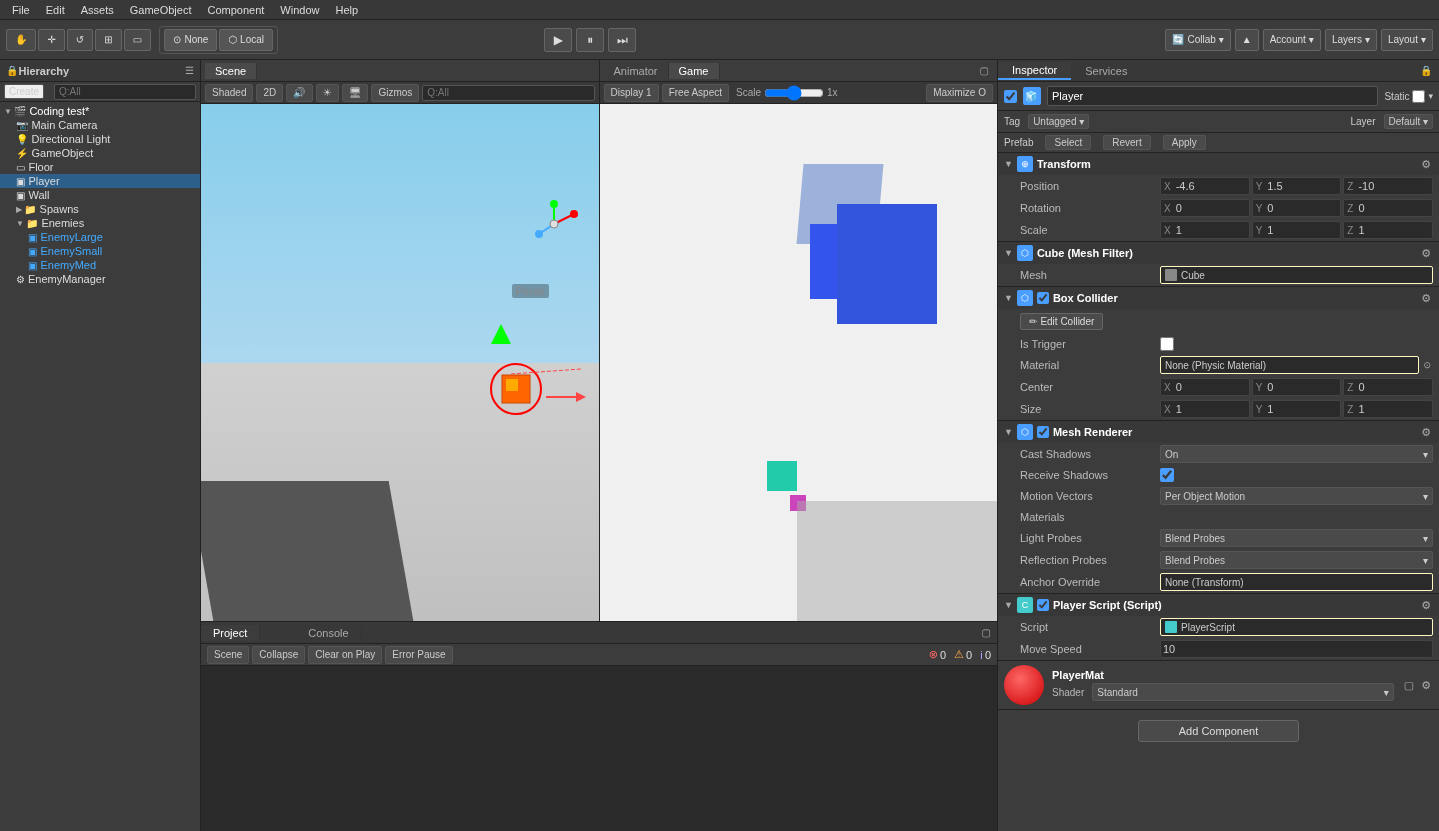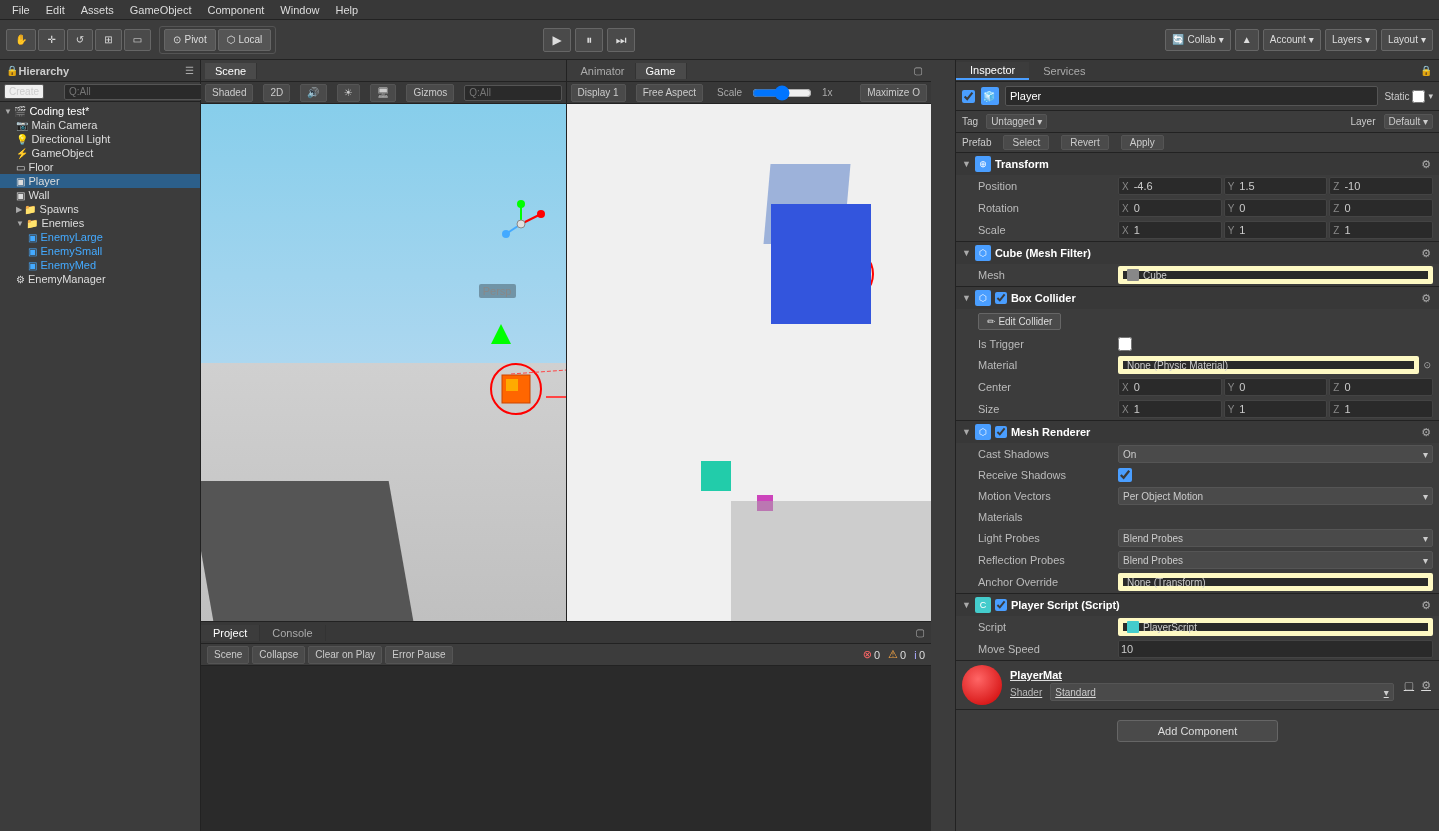--- a/index.html
+++ b/index.html
@@ -20,55 +20,55 @@
     .dropdown-btn { background: #4a4a4a; border: 1px solid #666; border-radius: 2px; color: #ddd; font-size: 10px; padding: 2px 6px; cursor: pointer; height: 22px; display: flex; align-items: center; gap: 3px; }
 
     
     .main-layout { display: flex; height: calc(831px - 60px); }
     
     
     .left-panel { width: 201px; display: flex; flex-direction: column; background: #3c3c3c; border-right: 1px solid #222; }
     .panel-header { display: flex; align-items: center; justify-content: space-between; padding: 3px 6px; background: #383838; border-bottom: 1px solid #222; height: 22px; }
     .panel-title { font-size: 11px; font-weight: bold; color: #ccc; }
     .hierarchy-toolbar { display: flex; align-items: center; padding: 2px 4px; background: #3c3c3c; border-bottom: 1px solid #222; height: 20px; }
-    .hierarchy-create { font-size: 10px; color: #ccc; cursor: pointer; padding: 1px 4px; border: 1px solid #555; border-radius: 2px; margin-right: 20px; }
+    .hierarchy-create { font-size: 10px; color: #ccc; cursor: pointer; padding: 1px 4px; border: 1px solid #555; border-radius: 2px; margin-right: 10px; }
     .search-box { flex: 1; height: 16px; background: #2a2a2a; border: 1px solid #555; border-radius: 2px; padding: 0 4px; font-size: 10px; color: #ccc; }
     .hierarchy-list { flex: 1; overflow-y: auto; padding: 2px 0; }
     .tree-item { display: flex; align-items: center; padding: 1px 4px; cursor: pointer; white-space: nowrap; }
     .tree-item.selected { background: #2c5f8a; }
     .tree-item .indent { display: inline-block; width: 12px; }
     .tree-arrow { font-size: 8px; margin-right: 2px; color: #aaa; }
     .tree-icon { margin-right: 3px; font-size: 10px; }
     .tree-label { font-size: 11px; }
     .tree-item.modified .tree-label { color: #fff; }
     
     
     .center-area { flex: 1; display: flex; flex-direction: column; }
     .view-panels { display: flex; flex: 1; }
     .scene-panel { flex: 1; display: flex; flex-direction: column; border-right: 1px solid #222; }
     .game-panel { flex: 1; display: flex; flex-direction: column; }
     .view-tab-bar { display: flex; align-items: center; background: #3c3c3c; border-bottom: 1px solid #222; height: 22px; padding: 0 4px; }
     .view-tab { font-size: 11px; padding: 2px 10px; cursor: pointer; color: #aaa; border-right: 1px solid #333; }
     .view-tab.active { color: #fff; background: #4a4a4a; }
-    .scene-toolbar { display: flex; align-items: center; padding: 2px 4px; background: #383838; border-bottom: 1px solid #222; height: 22px; gap: 10px; }
+    .scene-toolbar { display: flex; align-items: center; padding: 2px 4px; background: #383838; border-bottom: 1px solid #222; height: 22px; gap: 3px; }
     .scene-btn { background: #4a4a4a; border: 1px solid #555; border-radius: 2px; font-size: 10px; color: #ccc; padding: 1px 6px; cursor: pointer; height: 18px; }
     .scene-viewport { flex: 1; background: linear-gradient(to bottom, #87ceeb 30%, #e8e8e8 70%); position: relative; overflow: hidden; }
     .game-viewport { flex: 1; background: #1a1a2e; position: relative; overflow: hidden; }
     
     
     .bottom-panel { height: 210px; display: flex; flex-direction: column; border-top: 1px solid #222; }
-    .bottom-tabs { display: flex; align-items: center; background: #383838; border-bottom: 1px solid #222; height: 22px; }
+    .bottom-tabs { display: flex; align-items: center; background: #383838; border-bottom: 1px solid #222; height: 22px; gap: 36px; }
     .bottom-tab { font-size: 11px; padding: 2px 12px; cursor: pointer; color: #aaa; border-right: 1px solid #333; }
     .bottom-tab.active { color: #fff; background: #3c3c3c; }
     .console-toolbar { display: flex; align-items: center; padding: 2px 6px; background: #3c3c3c; border-bottom: 1px solid #222; height: 22px; gap: 3px; }
     .console-btn { background: #4a4a4a; border: 1px solid #555; border-radius: 2px; font-size: 10px; color: #ccc; padding: 1px 6px; cursor: pointer; height: 18px; }
     .console-content { flex: 1; background: #2a2a2a; padding: 4px; }
     
     
-    .right-panel { width: 484px; display: flex; flex-direction: column; background: #3c3c3c; border-left: 1px solid #222; overflow-y: auto; margin-left: 24px; }
+    .right-panel { width: 442px; display: flex; flex-direction: column; background: #3c3c3c; border-left: 1px solid #222; overflow-y: auto; }
     .inspector-tab-bar { display: flex; align-items: center; background: #383838; border-bottom: 1px solid #222; height: 22px; }
     .inspector-tab { font-size: 11px; padding: 2px 14px; cursor: pointer; color: #aaa; }
     .inspector-tab.active { color: #fff; background: #3c3c3c; border-bottom: 2px solid #4a9eff; }
     .inspector-header { display: flex; align-items: center; padding: 4px 6px; background: #3c3c3c; border-bottom: 1px solid #222; gap: 6px; }
     .obj-icon { width: 18px; height: 18px; background: #4a9eff; border-radius: 2px; display: flex; align-items: center; justify-content: center; font-size: 10px; color: #fff; }
     .obj-name-input { flex: 1; background: #2a2a2a; border: 1px solid #555; border-radius: 2px; padding: 1px 4px; font-size: 11px; color: #fff; height: 20px; }
     .static-check { display: flex; align-items: center; gap: 3px; font-size: 10px; color: #ccc; }
     .tag-layer-row { display: flex; align-items: center; padding: 3px 6px; gap: 8px; font-size: 10px; color: #ccc; border-bottom: 1px solid #222; justify-content: space-between; }
     .tag-sel { background: #4a4a4a; border: 1px solid #555; border-radius: 2px; font-size: 10px; color: #ccc; padding: 1px 4px; cursor: pointer; }
     .prefab-row { display: flex; align-items: center; padding: 2px 6px; gap: 12px; border-bottom: 1px solid #222; font-size: 10px; color: #ccc; }
@@ -87,28 +87,28 @@
     .comp-btn { background: none; border: none; color: #aaa; font-size: 11px; cursor: pointer; padding: 0 2px; }
     .prop-row { display: flex; align-items: center; padding: 2px 6px 2px 22px; min-height: 20px; }
     .prop-label { width: 140px; font-size: 11px; color: #bbb; flex-shrink: 0; }
     .prop-value { flex: 1; display: flex; align-items: center; gap: 2px; }
     .xyz-fields { display: flex; gap: 2px; flex: 1; }
     .xyz-field { display: flex; align-items: center; flex: 1; background: #2a2a2a; border: 1px solid #444; border-radius: 2px; height: 18px; }
     .xyz-label { padding: 0 3px; font-size: 10px; color: #888; }
     .xyz-val { flex: 1; font-size: 11px; color: #ccc; padding: 0 2px; background: none; border: none; outline: none; width: 30px; }
     .dropdown-field { background: #4a4a4a; border: 1px solid #555; border-radius: 2px; padding: 1px 4px; font-size: 10px; color: #ccc; height: 18px; flex: 1; display: flex; align-items: center; justify-content: space-between; cursor: pointer; }
     .checkbox-field { width: 14px; height: 14px; accent-color: #4a9eff; }
-    .obj-ref { background: #2a2a2a; border: 5px solid #fef9c3; border-radius: 2px; padding: 1px 4px; font-size: 10px; color: #ccc; height: 18px; flex: 1; display: flex; align-items: center; gap: 4px; text-align: right; }
+    .obj-ref { background: #2a2a2a; border: 1px solid #fef9c3; border-radius: 2px; padding: 1px 4px; font-size: 10px; color: #ccc; height: 18px; flex: 1; display: flex; align-items: center; gap: 4px; text-align: right; }
     .obj-ref-icon { width: 12px; height: 12px; background: #888; border-radius: 1px; }
     
     
     .materials-header { display: flex; align-items: center; padding: 2px 6px 2px 22px; cursor: pointer; }
     
     
-    .playermat-row { display: flex; align-items: center; padding: 4px 6px; border-bottom: 1px solid #222; gap: 8px; text-decoration: underline; }
+    .playermat-row { display: flex; align-items: center; padding: 4px 6px; border-bottom: 1px solid #222; gap: 8px; }
     .mat-preview { width: 40px; height: 40px; background: radial-gradient(circle at 40% 35%, #ff6666, #cc0000); border-radius: 50%; flex-shrink: 0; }
     .mat-info { flex: 1; }
     .mat-name { font-size: 11px; font-weight: bold; color: #fff; }
     .mat-shader { display: flex; align-items: center; gap: 4px; font-size: 10px; color: #bbb; margin-top: 2px; }
     
     
     .add-component-section { padding: 10px 20px; display: flex; justify-content: center; }
     .add-component-btn { background: #4a4a4a; border: 1px solid #666; border-radius: 3px; color: #ddd; font-size: 11px; padding: 4px 40px; cursor: pointer; }
     
     
@@ -137,21 +137,21 @@
     <button class="toolbar-btn">✋</button>
     <button class="toolbar-btn">✛</button>
     <button class="toolbar-btn">↺</button>
     <button class="toolbar-btn">⊞</button>
     <button class="toolbar-btn">▭</button>
   </div>
 
   <div class="toolbar-group">
     <button class="toolbar-btn active">
       <span>⊙</span>
-      <span>Pivot</span>
+      <span>None</span>
     </button>
     <button class="toolbar-btn active">
       <span>⬡</span>
       <span>Local</span>
     </button>
   </div>
 
   <div class="toolbar-center">
     <button class="play-btn">▶</button>
     <button class="play-btn">⏸</button>

